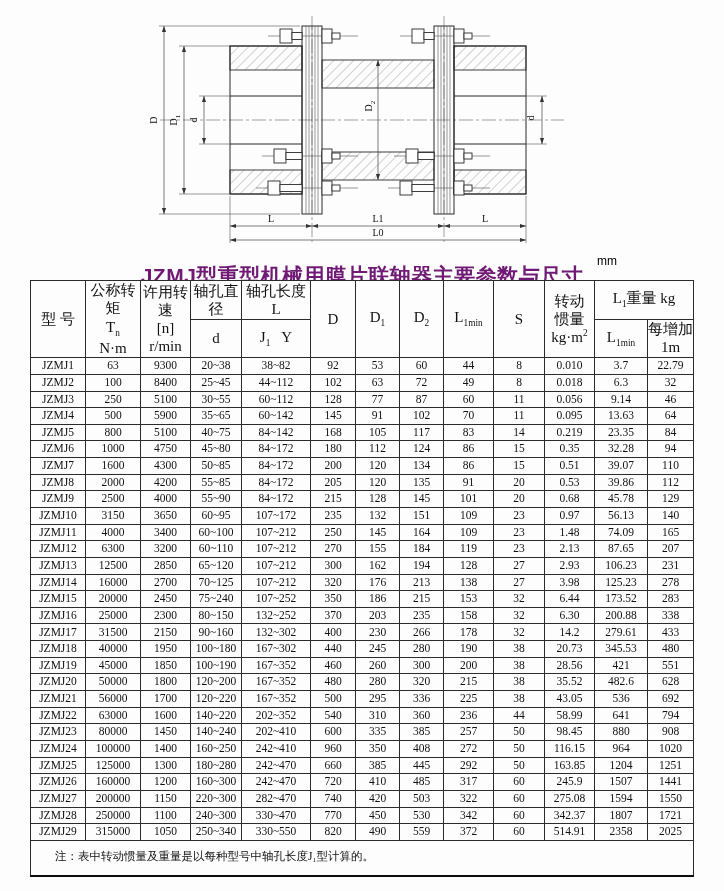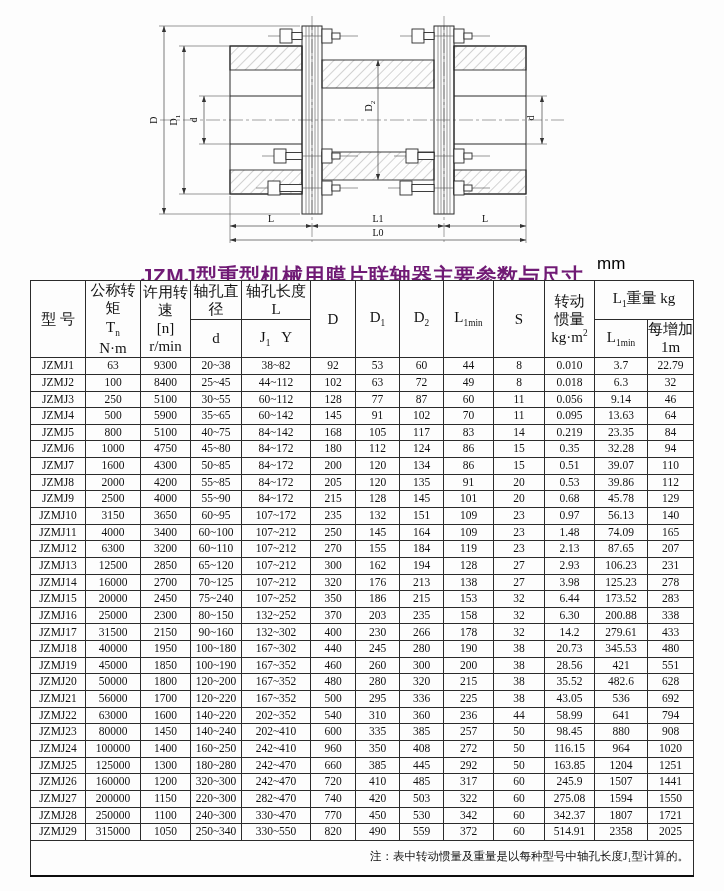--- a/index.html
+++ b/index.html
@@ -15,33 +15,33 @@
   .dim{stroke:#444;stroke-width:0.7;fill:none}
   .cl{stroke:#666;stroke-width:0.6;fill:none;stroke-dasharray:14 3 3 3}
   .part{stroke:#2a2a2a;stroke-width:0.9;fill:#fdfdfd}
   .hatched{stroke:#2a2a2a;stroke-width:0.9;fill:url(#hatch)}
   .dlabel{font-family:"Liberation Serif","DejaVu Serif",serif;font-size:10px;fill:#111}
 
   
   .title-row{position:absolute;top:250px;left:0;width:100%;height:22px}
   .doc-title{margin:12px;font-family:"Liberation Sans","DejaVu Sans",sans-serif;
              font-size:21px;font-weight:bold;text-align:center;letter-spacing:.5px;color:#701a75}
-  .unit{position:absolute;left:597px;top:4px;font-size:17px;
+  .unit{position:absolute;left:597px;top:4px;font-size:12px;
         font-family:"Liberation Sans","DejaVu Sans",sans-serif;color:#000}
 
   
   table.spec{position:absolute;left:30px;top:280px;width:664px;table-layout:fixed;
              border-collapse:collapse;border:1.5px solid #1a1a1a;border-bottom:2.5px solid #0d0d0d;background:#fdfdfd}
   .spec th,.spec td{border:1px solid #2b2b2b;text-align:center;vertical-align:middle;
                     padding:0;font-weight:normal;overflow:hidden}
   .spec thead th{font-size:15px;line-height:1.22;height:26px}
   .spec tbody td{font-size:11.5px;height:16.65px;line-height:1}
   .spec sub{font-size:0.62em}
   .spec sup{font-size:0.62em}
-  .spec td.note{text-align:right;padding:9px 4px 11px 24px;font-size:11.5px;height:auto;line-height:1.2}
+  .spec td.note{text-align:left;padding:9px 4px 11px 24px;font-size:11.5px;height:auto;line-height:1.2}
   .hgap{display:inline-block;width:11px}
 </style>
 </head>
 <body>
 
 <div class="page">
 
   <div class="drawing">
     <svg width="424" height="240" viewBox="0 0 424 240">
       <defs>
@@ -612,21 +612,21 @@
           <td>292</td>
           <td>50</td>
           <td>163.85</td>
           <td>1204</td>
           <td>1251</td>
         </tr>
         <tr>
           <td>JZMJ26</td>
           <td>160000</td>
           <td>1200</td>
-          <td>320~300</td>
+          <td>160~300</td>
           <td>242~470</td>
           <td>720</td>
           <td>410</td>
           <td>485</td>
           <td>317</td>
           <td>60</td>
           <td>245.9</td>
           <td>1507</td>
           <td>1441</td>
         </tr>

